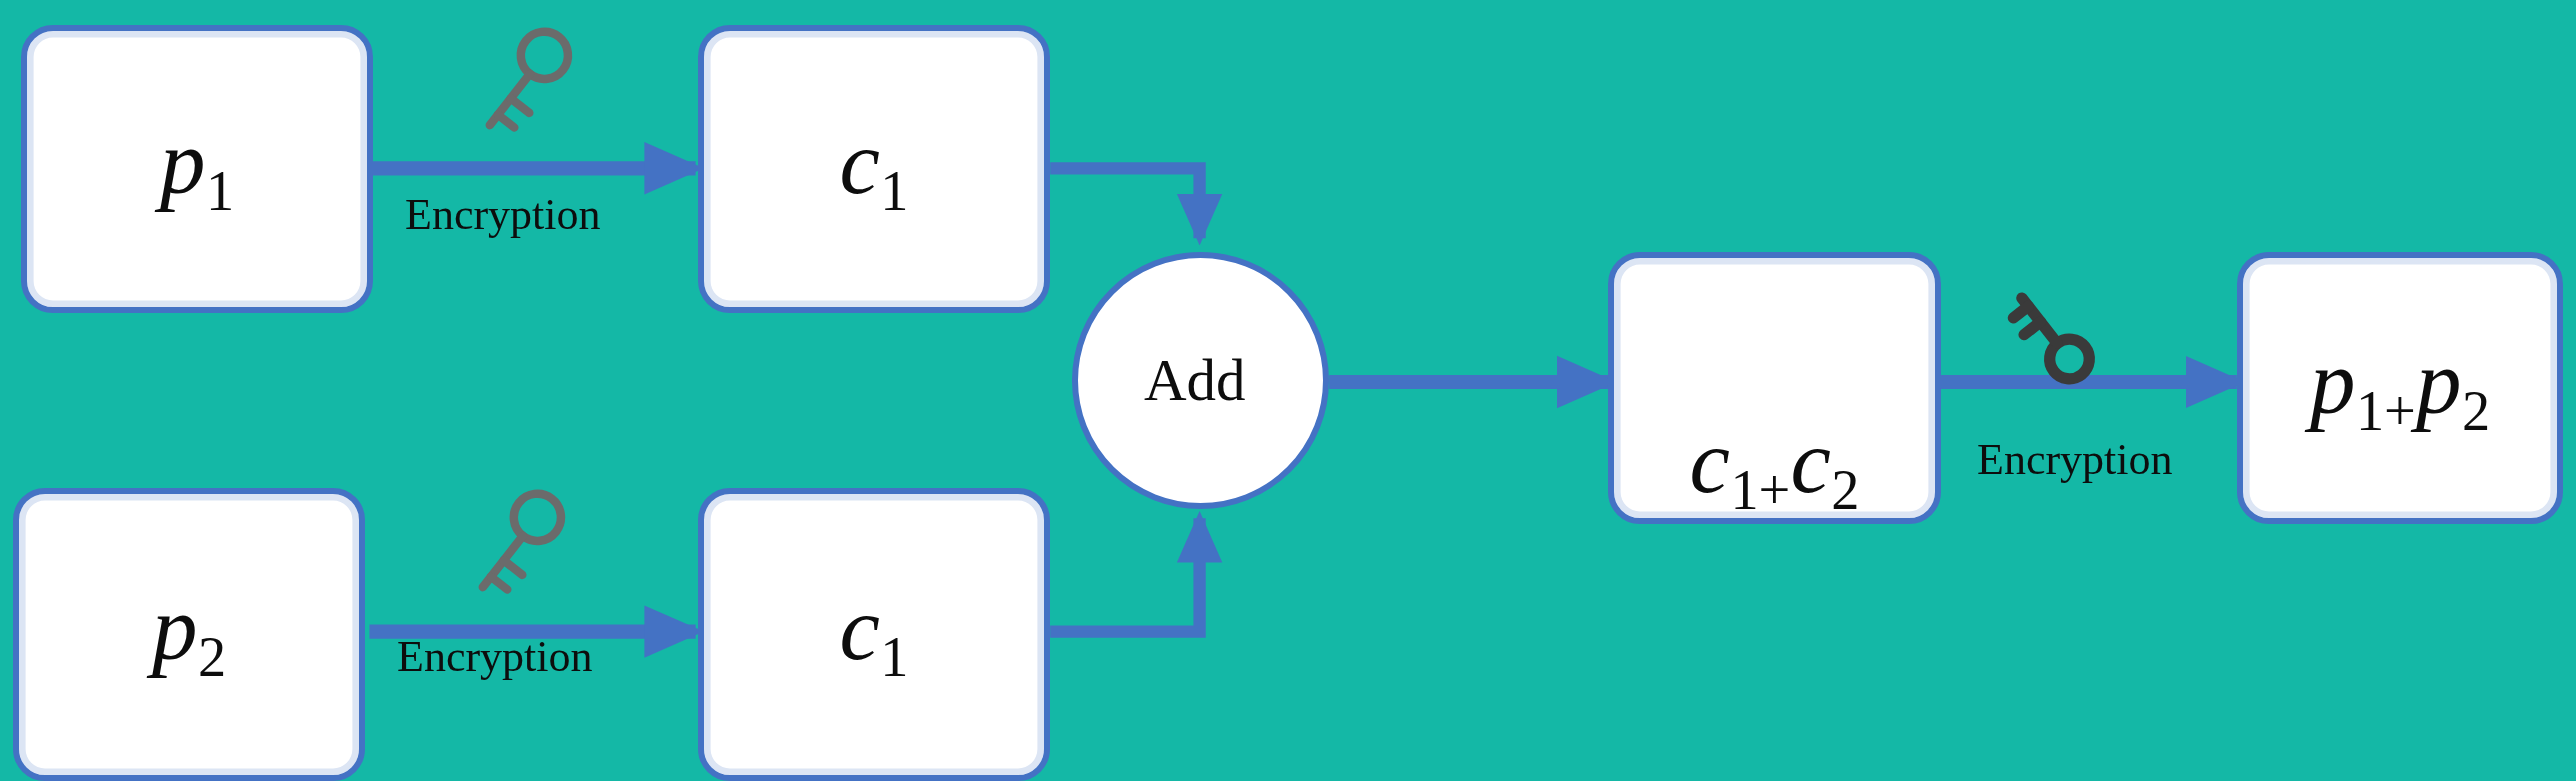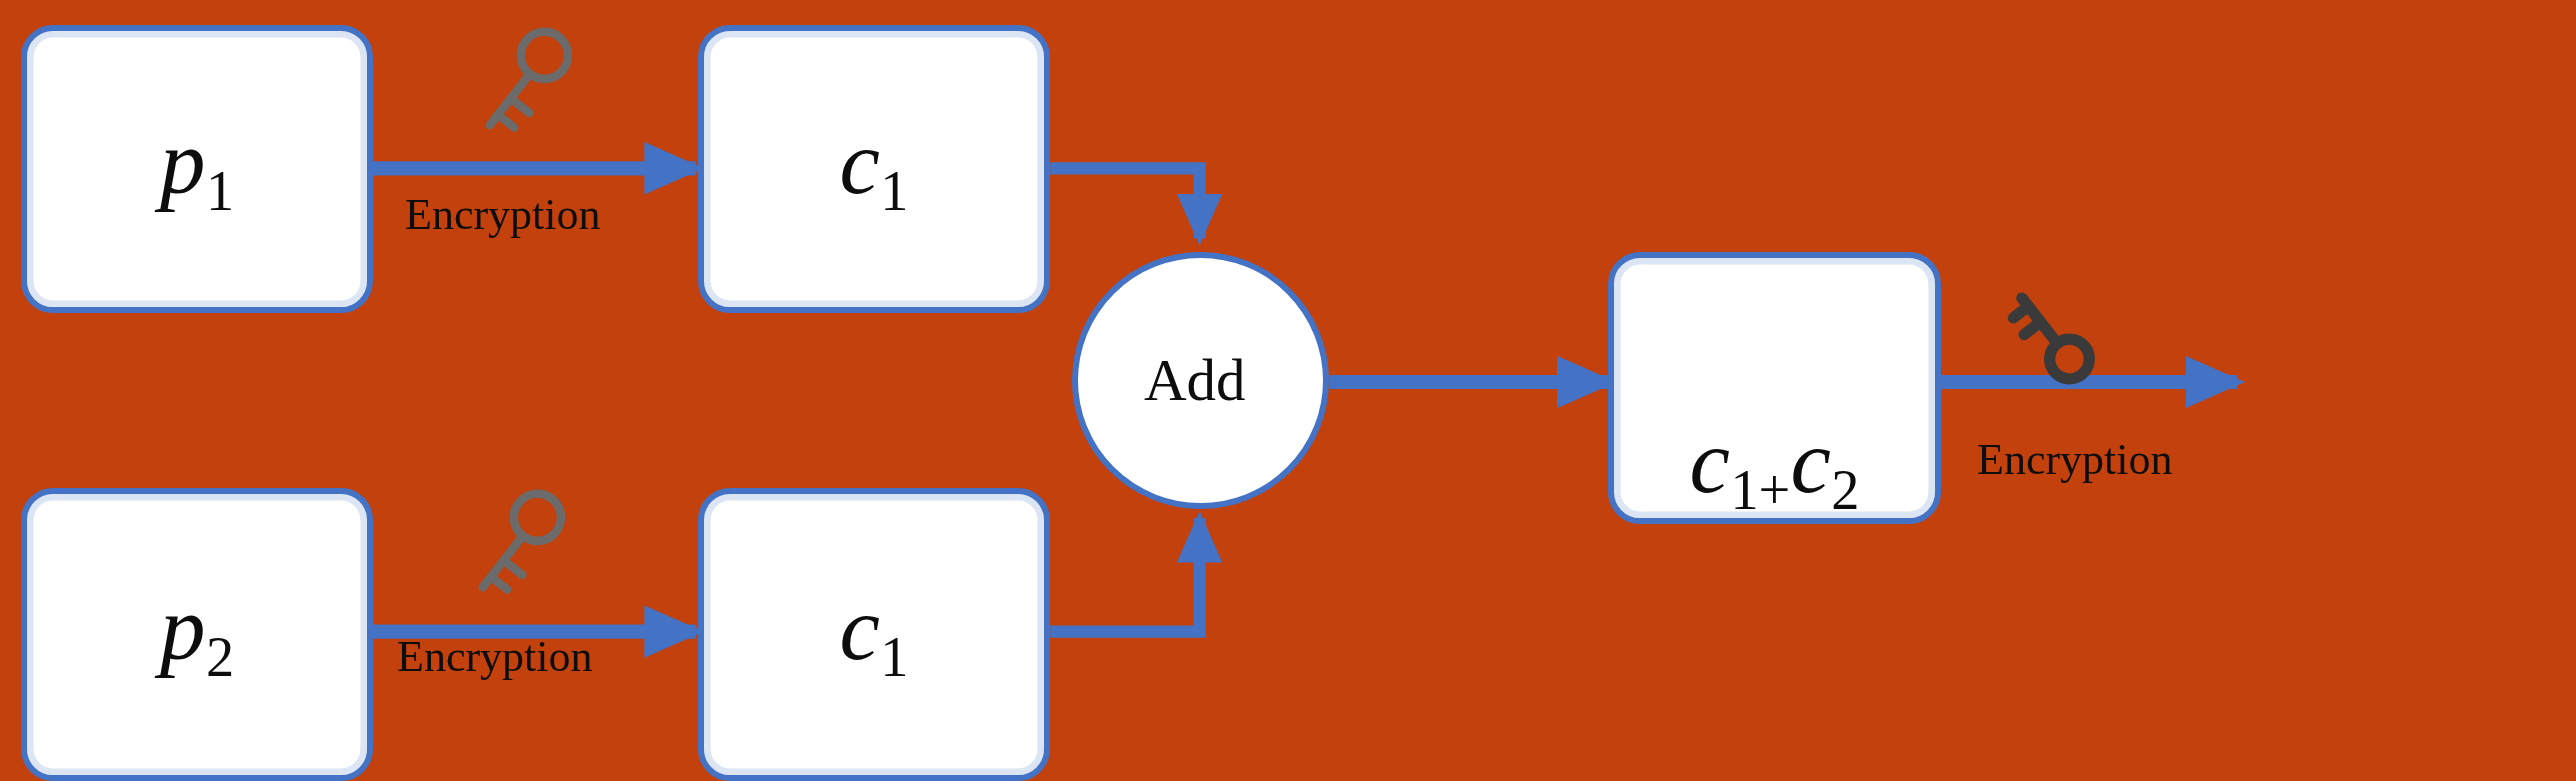--- a/index.html
+++ b/index.html
@@ -8,21 +8,21 @@
     padding: 0;
     background: #ffffff;
   }
   body {
     font-family: "Liberation Serif", "DejaVu Serif", serif;
   }
   #diagram-root {
     position: relative;
     width: 2576px;
     height: 781px;
-    background: #c2410c;
+    background: #14b8a6;
     overflow: hidden;
   }
   #diagram-svg {
     position: absolute;
     top: 0;
     left: 0;
     width: 2576px;
     height: 781px;
   }
   
@@ -123,36 +123,39 @@
   </svg>
 
   <div class="node-box" style="left:21px; top:24.6px; width:352px; height:288px;">
     <span class="math-label"><span>p</span><span class="sub">1</span></span>
   </div>
 
   <div class="node-box" style="left:698px; top:24.6px; width:352px; height:288px;">
     <span class="math-label"><span>c</span><span class="sub">1</span></span>
   </div>
 
-  <div class="node-box" style="left:21px; top:488px; width:352px; height:293px;">
+  <div class="node-box" style="left:13px; top:488px; width:352px; height:293px;">
     <span class="math-label"><span>p</span><span class="sub">2</span></span>
   </div>
 
   <div class="node-box" style="left:698px; top:488px; width:352px; height:293px;">
     <span class="math-label"><span>c</span><span class="sub">1</span></span>
   </div>
 
   <div class="node-circle" style="left:1072px; top:252px; width:257px; height:257px;align-items:center;">
     <span class="circle-label">Add</span>
   </div>
 
   <div class="node-box" style="left:1608px; top:252px; width:333px; height:272px;align-items:flex-end;">
     <span class="math-label"><span>c</span><span class="sub">1</span><span class="op">+</span><span>c</span><span class="sub">2</span></span>
   </div>
 
+  <div class="node-box" style="left:2237px; top:252px; width:326px; height:272px;">
+    <span class="math-label"><span>p</span><span class="sub">1</span><span class="op">+</span><span>p</span><span class="sub">2</span></span>
+  </div>
 
   <div class="edge-caption" style="left:405px; top:185px;">Encryption</div>
 
   <div class="edge-caption" style="left:397px; top:627px;">Encryption</div>
 
   <div class="edge-caption" style="left:1977px; top:430px;">Encryption</div>
 
   <div class="key-icon" style="left:454px; top:11.4px; width:132px; height:151px;">
     <svg width="132" height="151" viewBox="0 0 140 160">
       <g transform="rotate(38 70 80)" fill="none" stroke="#6b6b6b" stroke-width="9" stroke-linecap="round" stroke-linejoin="round">

